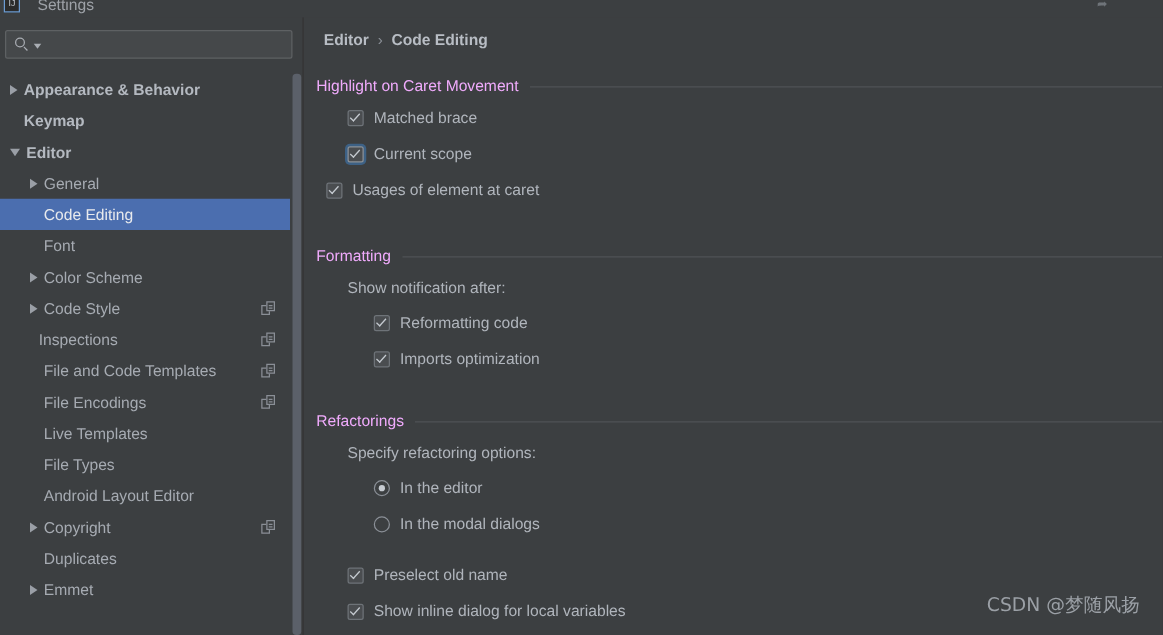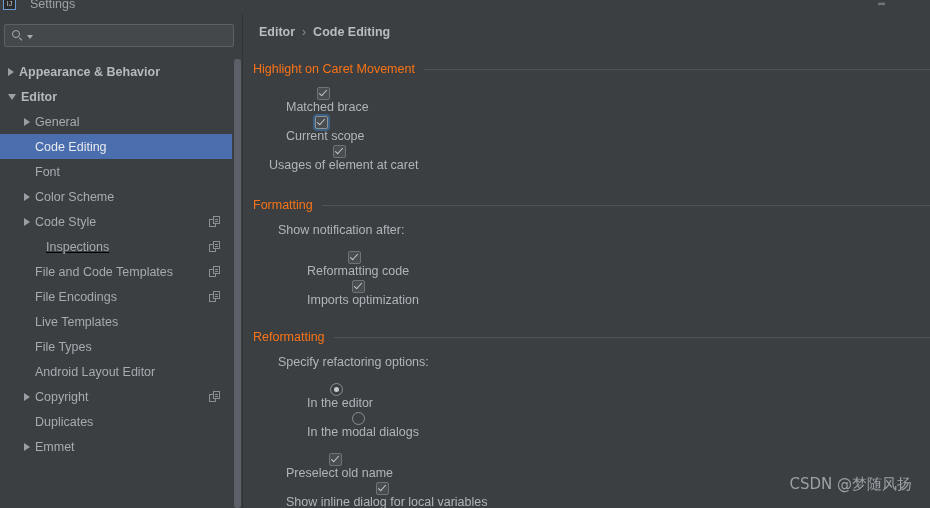--- a/index.html
+++ b/index.html
@@ -199,37 +199,36 @@
 
   .section {
     position: absolute; left: 10px;
     width: 677px;
   }
   .section-head {
     display: flex; align-items: center;
     height: 16px;
   }
   .section-title {
-    color: #f97316;
+    color: #f0abfc;
     font-size: 12.5px;
     white-space: nowrap;
     padding-right: 9px;
     flex: 0 0 auto;
   }
   .section-line {
     flex: 1 1 auto;
     height: 1px;
     background: #4f5356;
   }
 
   .opt-row {
     position: absolute;
     display: flex; align-items: center;
     white-space: nowrap;
-    flex-direction: column;
   }
   .opt-label {
     color: #b0b5bc;
     font-size: 12.5px;
     margin-left: 8px;
   }
   .plain-label {
     position: absolute;
     color: #b0b5bc;
     font-size: 12.5px;
@@ -307,20 +306,24 @@
         <input class="search-input" type="text" placeholder="" style="">
       </div>
     </div>
 
     <div class="tree" id="tree-container">
         <div class="tree-row lvl0" style="padding-left: 8px;">
           <span class="tree-arrow collapsed"></span>
           <span class="tree-label">Appearance &amp; Behavior</span>
         </div>
         <div class="tree-row lvl0" style="padding-left: 8px;">
+          <span class="tree-arrow none"></span>
+          <span class="tree-label">Keymap</span>
+        </div>
+        <div class="tree-row lvl0" style="padding-left: 8px;">
           <span class="tree-arrow expanded"></span>
           <span class="tree-label">Editor</span>
         </div>
         <div class="tree-row lvl1" style="padding-left: 24px;">
           <span class="tree-arrow collapsed"></span>
           <span class="tree-label">General</span>
         </div>
         <div class="tree-row lvl1 selected" style="padding-left: 24px;">
           <span class="tree-arrow none"></span>
           <span class="tree-label">Code Editing</span>
@@ -336,21 +339,21 @@
         <div class="tree-row lvl1" style="padding-left: 24px;">
           <span class="tree-arrow collapsed"></span>
           <span class="tree-label">Code Style</span>
           <span class="copy-icon">
             <span class="b"></span>
             <span class="f">
               <i></i>
             </span>
           </span>
         </div>
-        <div class="tree-row lvl1" style="padding-left: 35px; text-decoration: underline;">
+        <div class="tree-row lvl1" style="padding-left: 20px;">
           <span class="tree-arrow none"></span>
           <span class="tree-label">Inspections</span>
           <span class="copy-icon">
             <span class="b"></span>
             <span class="f">
               <i></i>
             </span>
           </span>
         </div>
         <div class="tree-row lvl1" style="padding-left: 24px;">
@@ -459,21 +462,21 @@
           </div>
           <div class="opt-row" style="top: 83px; left: 46px;">
             <span class="cb">
               <span class="tick"></span>
             </span>
             <span class="opt-label">Imports optimization</span>
           </div>
         </div>
         <div class="section" style="top: 315px;">
           <div class="section-head">
-            <span class="section-title">Reformatting</span>
+            <span class="section-title">Refactorings</span>
             <span class="section-line"></span>
           </div>
           <div class="plain-label" style="left: 25px; top: 26px;">Specify refactoring options:</div>
           <div class="opt-row" style="top: 54px; left: 46px;">
             <span class="rb">
               <span class="dot"></span>
             </span>
             <span class="opt-label">In the editor</span>
           </div>
           <div class="opt-row" style="top: 83px; left: 46px; justify-content: center;">

